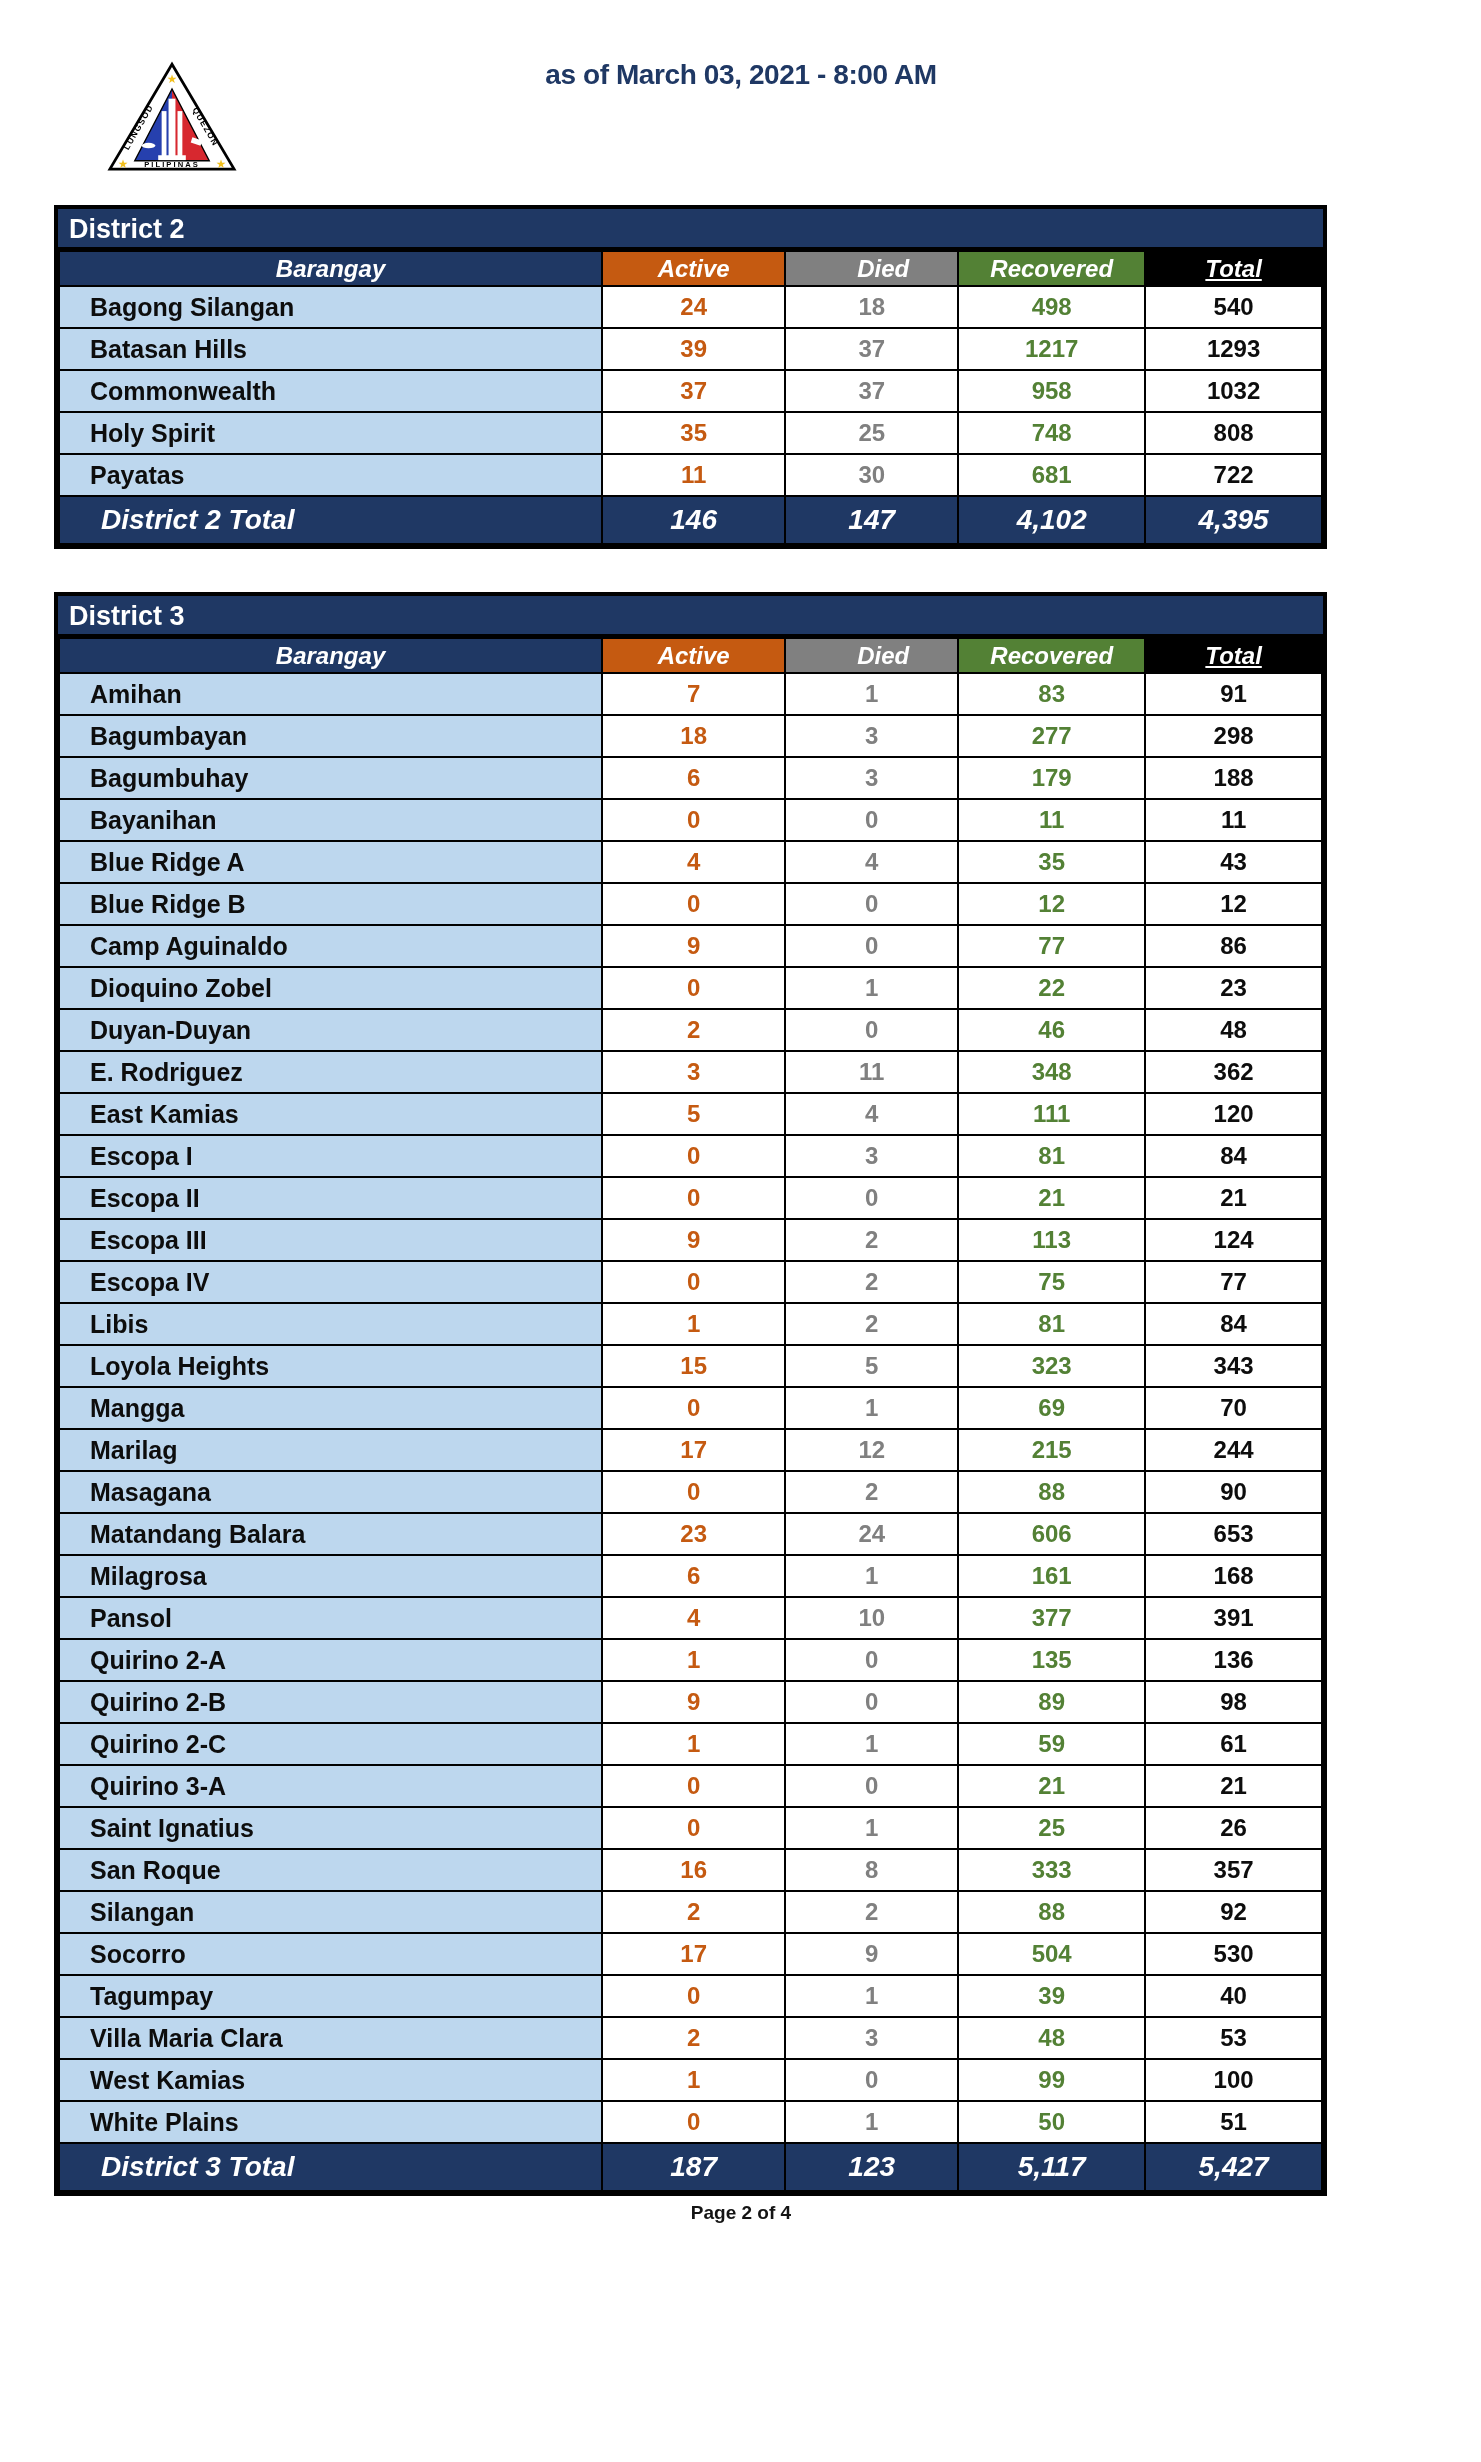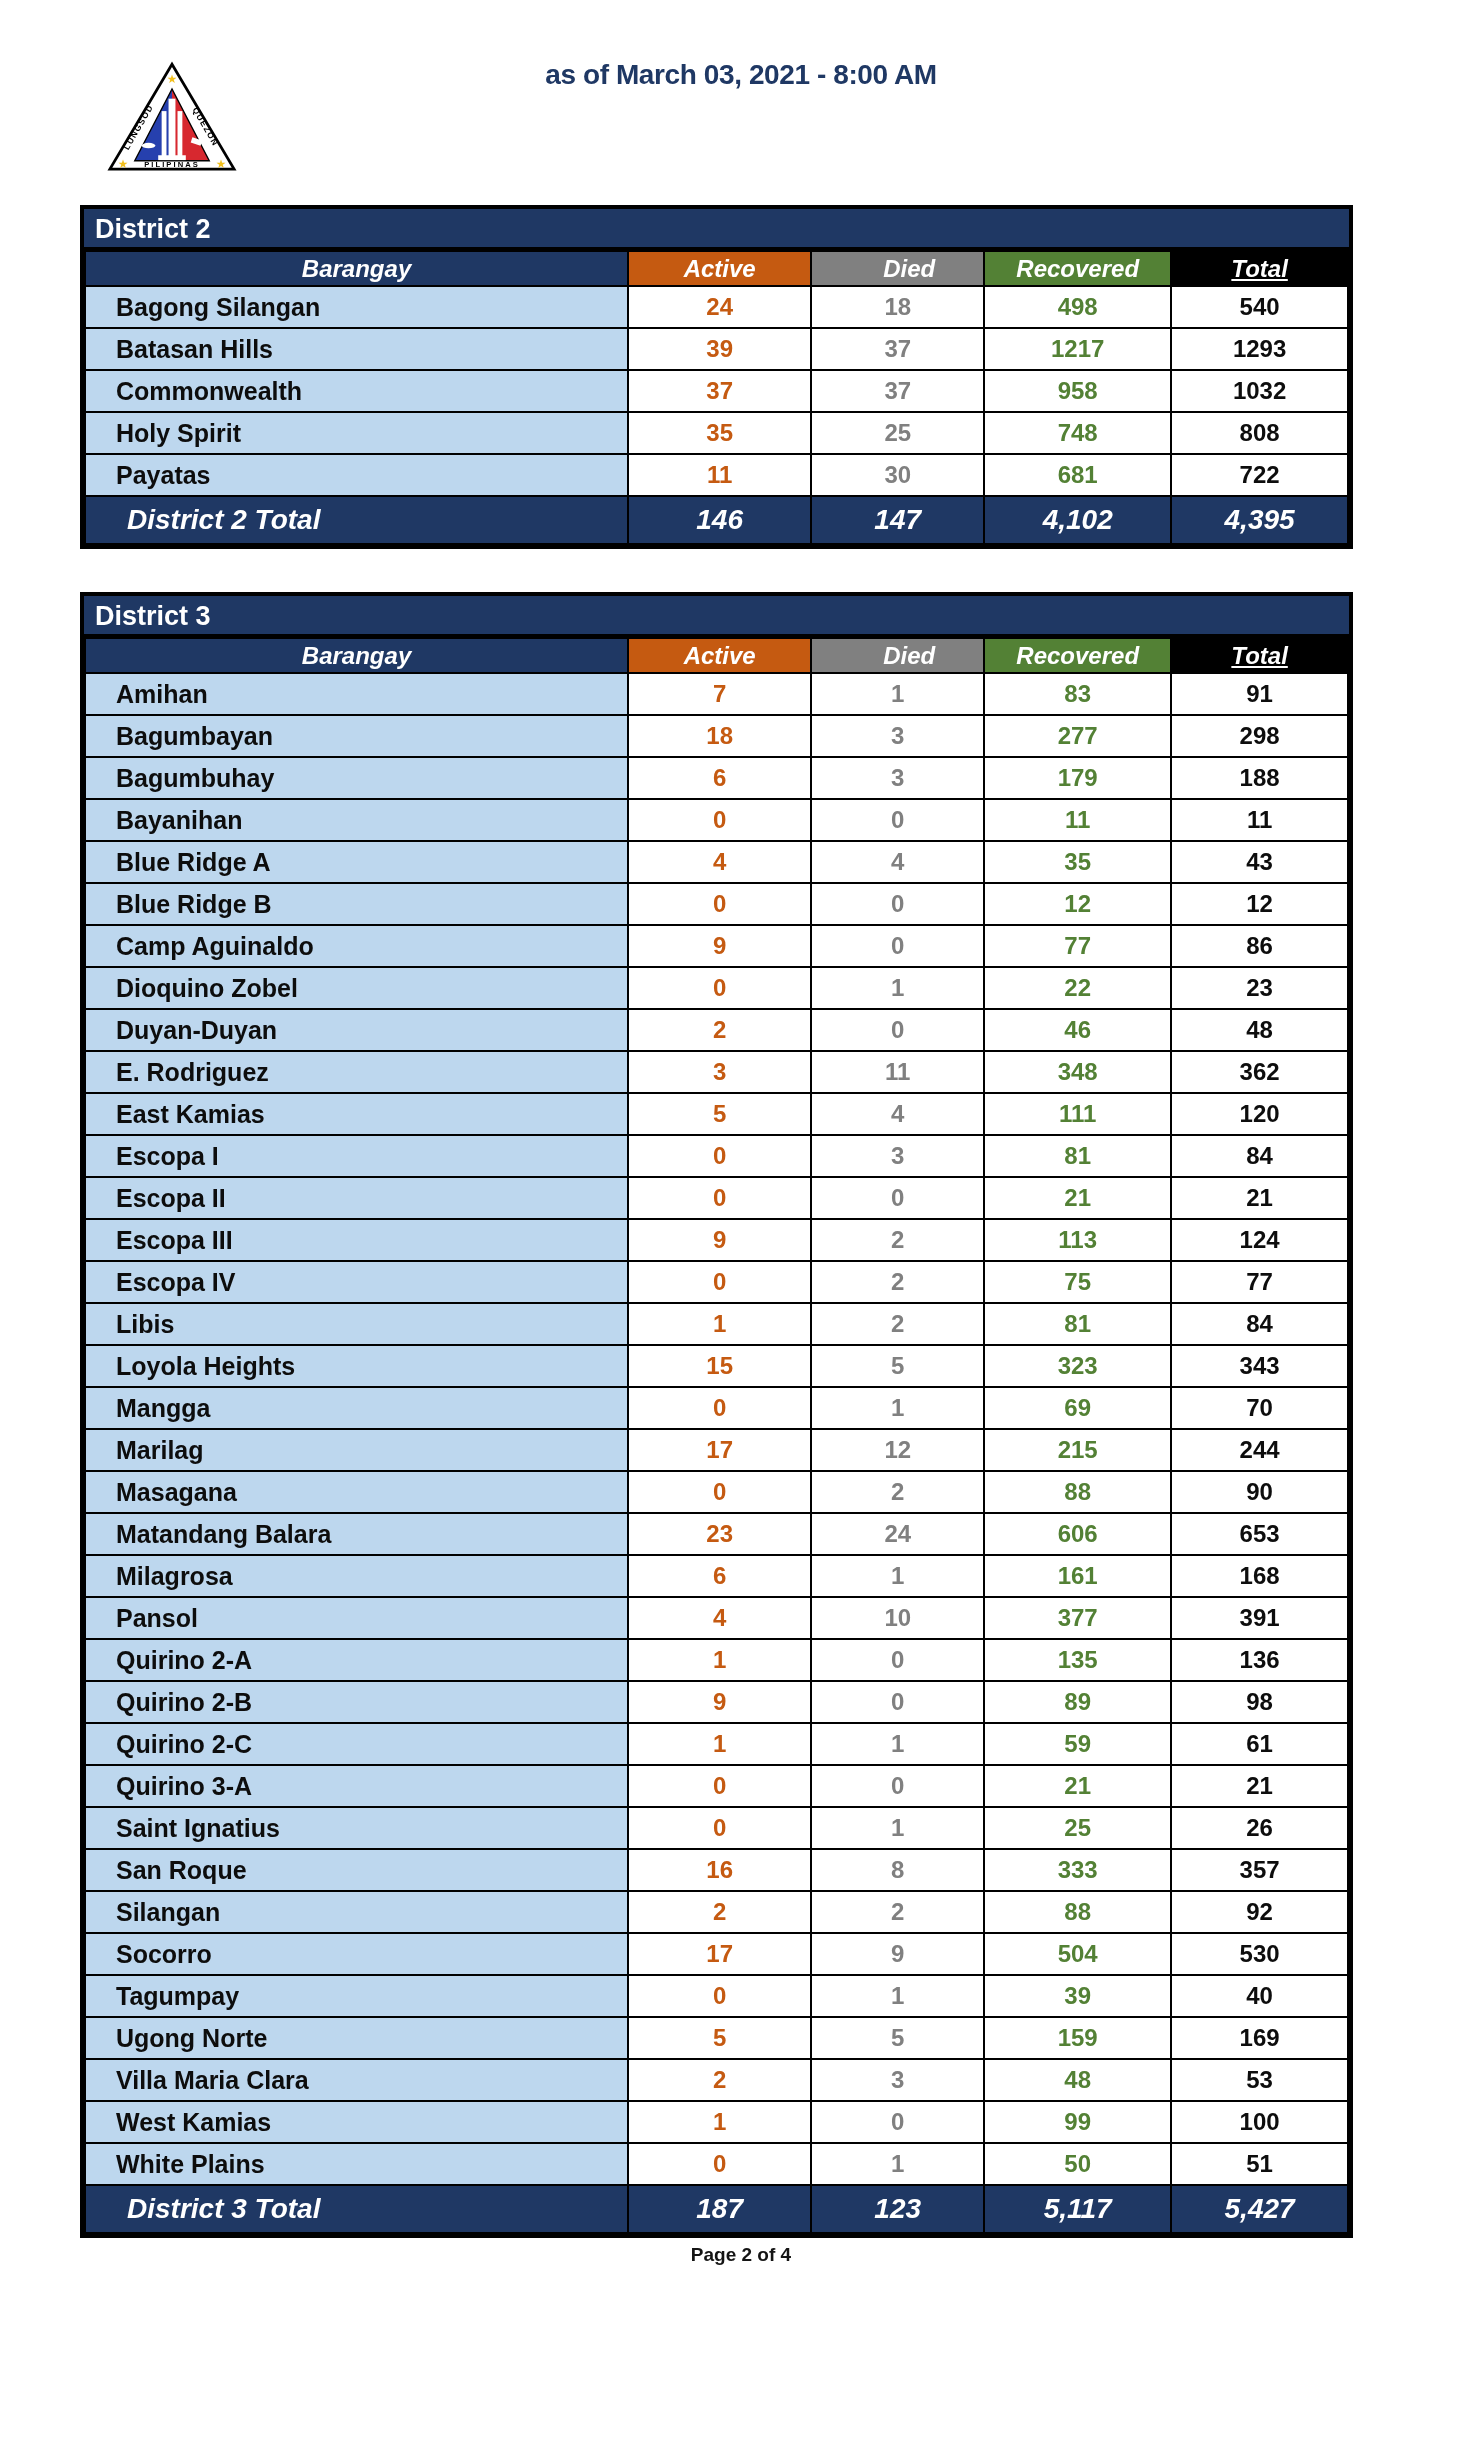--- a/index.html
+++ b/index.html
@@ -25,21 +25,21 @@
   .title{
     font-size:40px;font-weight:bold;color:var(--navy);
     letter-spacing:-0.4px;line-height:1.1;
   }
   .subtitle{
     font-size:28px;font-weight:bold;color:var(--navy);
     margin-top:6.4px;letter-spacing:-0.4px;
   }
   
   .district-table{
-    width:1273px;margin-left:80px;
+    width:1273px;margin-left:54px;
     border:4.8px solid #000;background:#fff;
   }
   .district-table + .district-table{margin-top:43px;}
   .district-bar{
     background:var(--navy);color:#fff;
     height:41px;line-height:41px;
     font-size:27px;font-weight:bold;
     padding-left:11px;
     border-bottom:3.2px solid #000;
   }
@@ -414,27 +414,20 @@
           <td class="c4">530</td>
         </tr>
         <tr>
           <td class="c0">Tagumpay</td>
           <td class="c1">0</td>
           <td class="c2">1</td>
           <td class="c3">39</td>
           <td class="c4">40</td>
         </tr>
         <tr>
-          <td class="c0">Ugong Norte</td>
-          <td class="c1">5</td>
-          <td class="c2">5</td>
-          <td class="c3">159</td>
-          <td class="c4">169</td>
-        </tr>
-        <tr>
           <td class="c0">Villa Maria Clara</td>
           <td class="c1">2</td>
           <td class="c2">3</td>
           <td class="c3">48</td>
           <td class="c4">53</td>
         </tr>
         <tr>
           <td class="c0">West Kamias</td>
           <td class="c1">1</td>
           <td class="c2">0</td>

